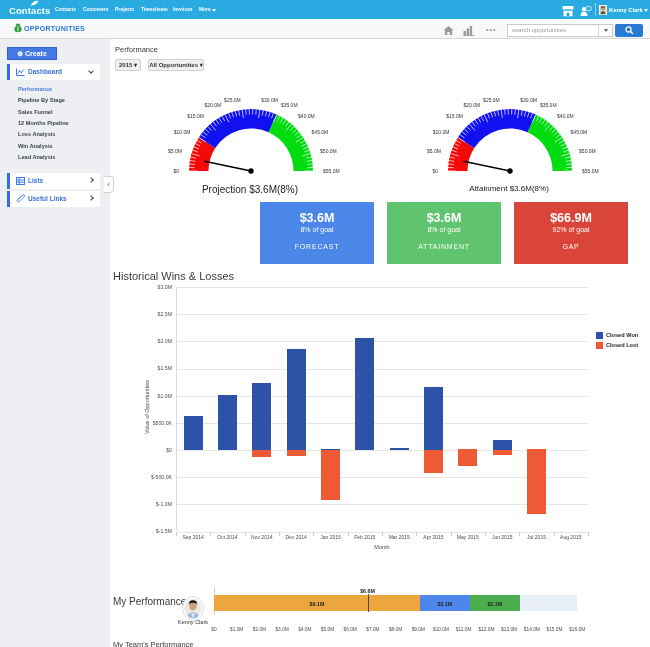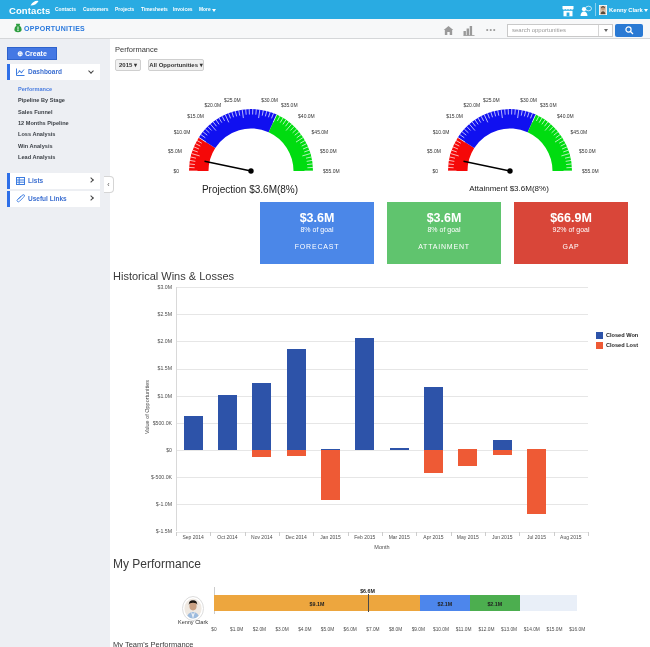--- a/index.html
+++ b/index.html
@@ -348,21 +348,21 @@
     <div style="position:absolute;left:485.2px;top:533.5px;width:34px;text-align:center;font-size:5px;color:#4d4d4d">Jun 2015</div>
     <div style="position:absolute;left:519.5px;top:533.5px;width:34px;text-align:center;font-size:5px;color:#4d4d4d">Jul 2015</div>
     <div style="position:absolute;left:553.8px;top:533.5px;width:34px;text-align:center;font-size:5px;color:#4d4d4d">Aug 2015</div>
     <div style="position:absolute;left:367.0px;top:544px;width:30px;text-align:center;font-size:5.5px;color:#4d4d4d">Month</div>
     <div style="position:absolute;left:107px;top:404px;width:80px;text-align:center;font-size:5.5px;color:#4d4d4d;transform:rotate(-90deg)">Value of Opportunities</div>
     <div style="position:absolute;left:596px;top:332px;width:7px;height:7px;background:#2d53a9"></div>
     <div style="position:absolute;left:606px;top:332px;font-size:5.6px;font-weight:bold;color:#222;white-space:nowrap">Closed Won</div>
     <div style="position:absolute;left:596px;top:342px;width:7px;height:7px;background:#ee5a35"></div>
     <div style="position:absolute;left:606px;top:342px;font-size:5.6px;font-weight:bold;color:#222;white-space:nowrap">Closed Lost</div>
 
-<div style="position:absolute;left:113px;top:557px;font-size:12px;color:#3a3a3a">My Performance</div>
+<div style="position:absolute;left:113px;top:596px;font-size:10px;color:#3a3a3a">My Performance</div>
 <svg width="22" height="25" viewBox="0 0 22 25" style="position:absolute;left:182px;top:596px">
 <ellipse cx="11" cy="12.5" rx="10.5" ry="12" fill="#fff" stroke="#ddd" stroke-width="1"></ellipse>
 <clipPath id="avc">
         <ellipse cx="11" cy="12.5" rx="8.6" ry="10"></ellipse>
       </clipPath>
 <g clip-path="url(#avc)">
 <rect x="2" y="2" width="18" height="21" fill="#efe9e2"></rect>
 <path d="M4 25 Q5 16 11 16 Q17 16 18 25 Z" fill="#9dbbdd"></path>
 <path d="M9 16 l2 2 l2 -2 l-2 7 Z" fill="#e8eef5"></path>
 <ellipse cx="11" cy="10" rx="3.6" ry="4.4" fill="#caa183"></ellipse>

